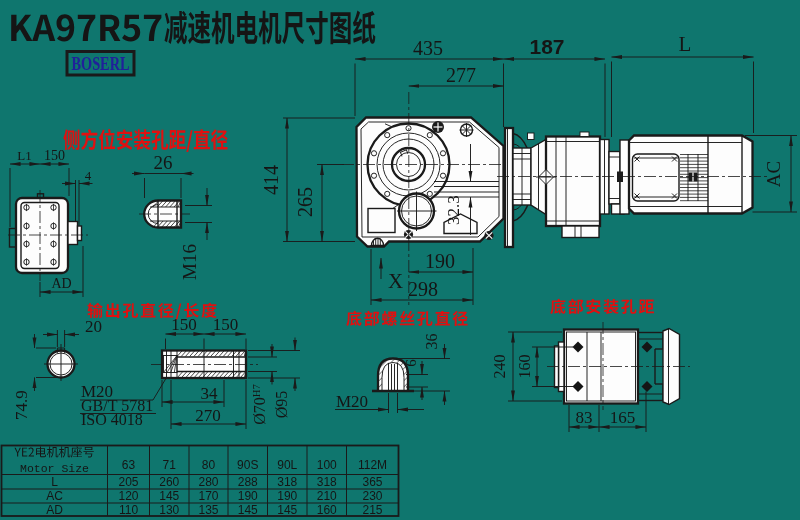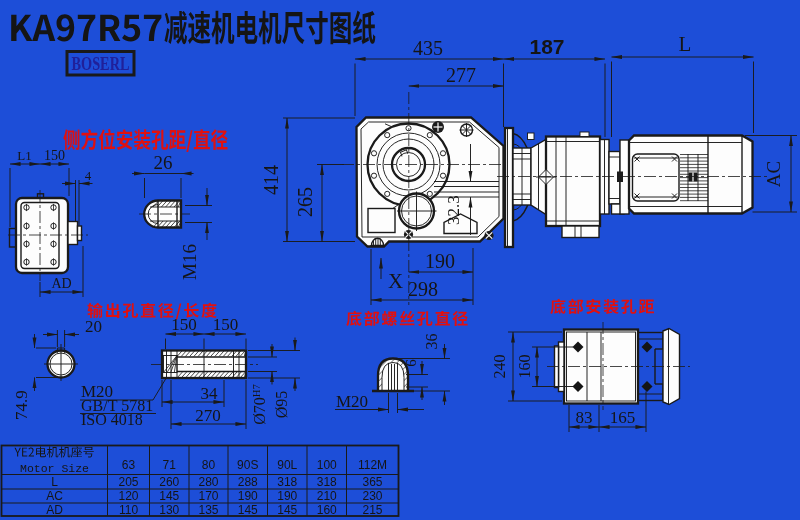--- a/index.html
+++ b/index.html
@@ -1,16 +1,16 @@
 <!DOCTYPE html>
 <html><head>
 <meta charset="utf-8">
 <style>
   html,body { margin:0; padding:0; background:#fdfdfd; }
-  .page { position:relative; width:800px; height:520px; background:#1d4ed8; overflow:hidden;
+  .page { position:relative; width:800px; height:520px; background:#0f766e; overflow:hidden;
            font-family:"Liberation Serif", serif; }
   svg { display:block; }
   svg line, svg path, svg rect, svg circle { stroke:#1a1a1a; fill:none; }
   .thick { stroke-width:2.3; }
   .med   { stroke-width:1.4; }
   .thin  { stroke-width:0.95; }
   .h1    { stroke-width:0.8; }
   .wh    { stroke:#fdfdfd; stroke-width:1.2; }
   .cl    { stroke-width:0.8; stroke-dasharray:12 3 3 3; }
   .dim   { stroke-width:0.95; }

